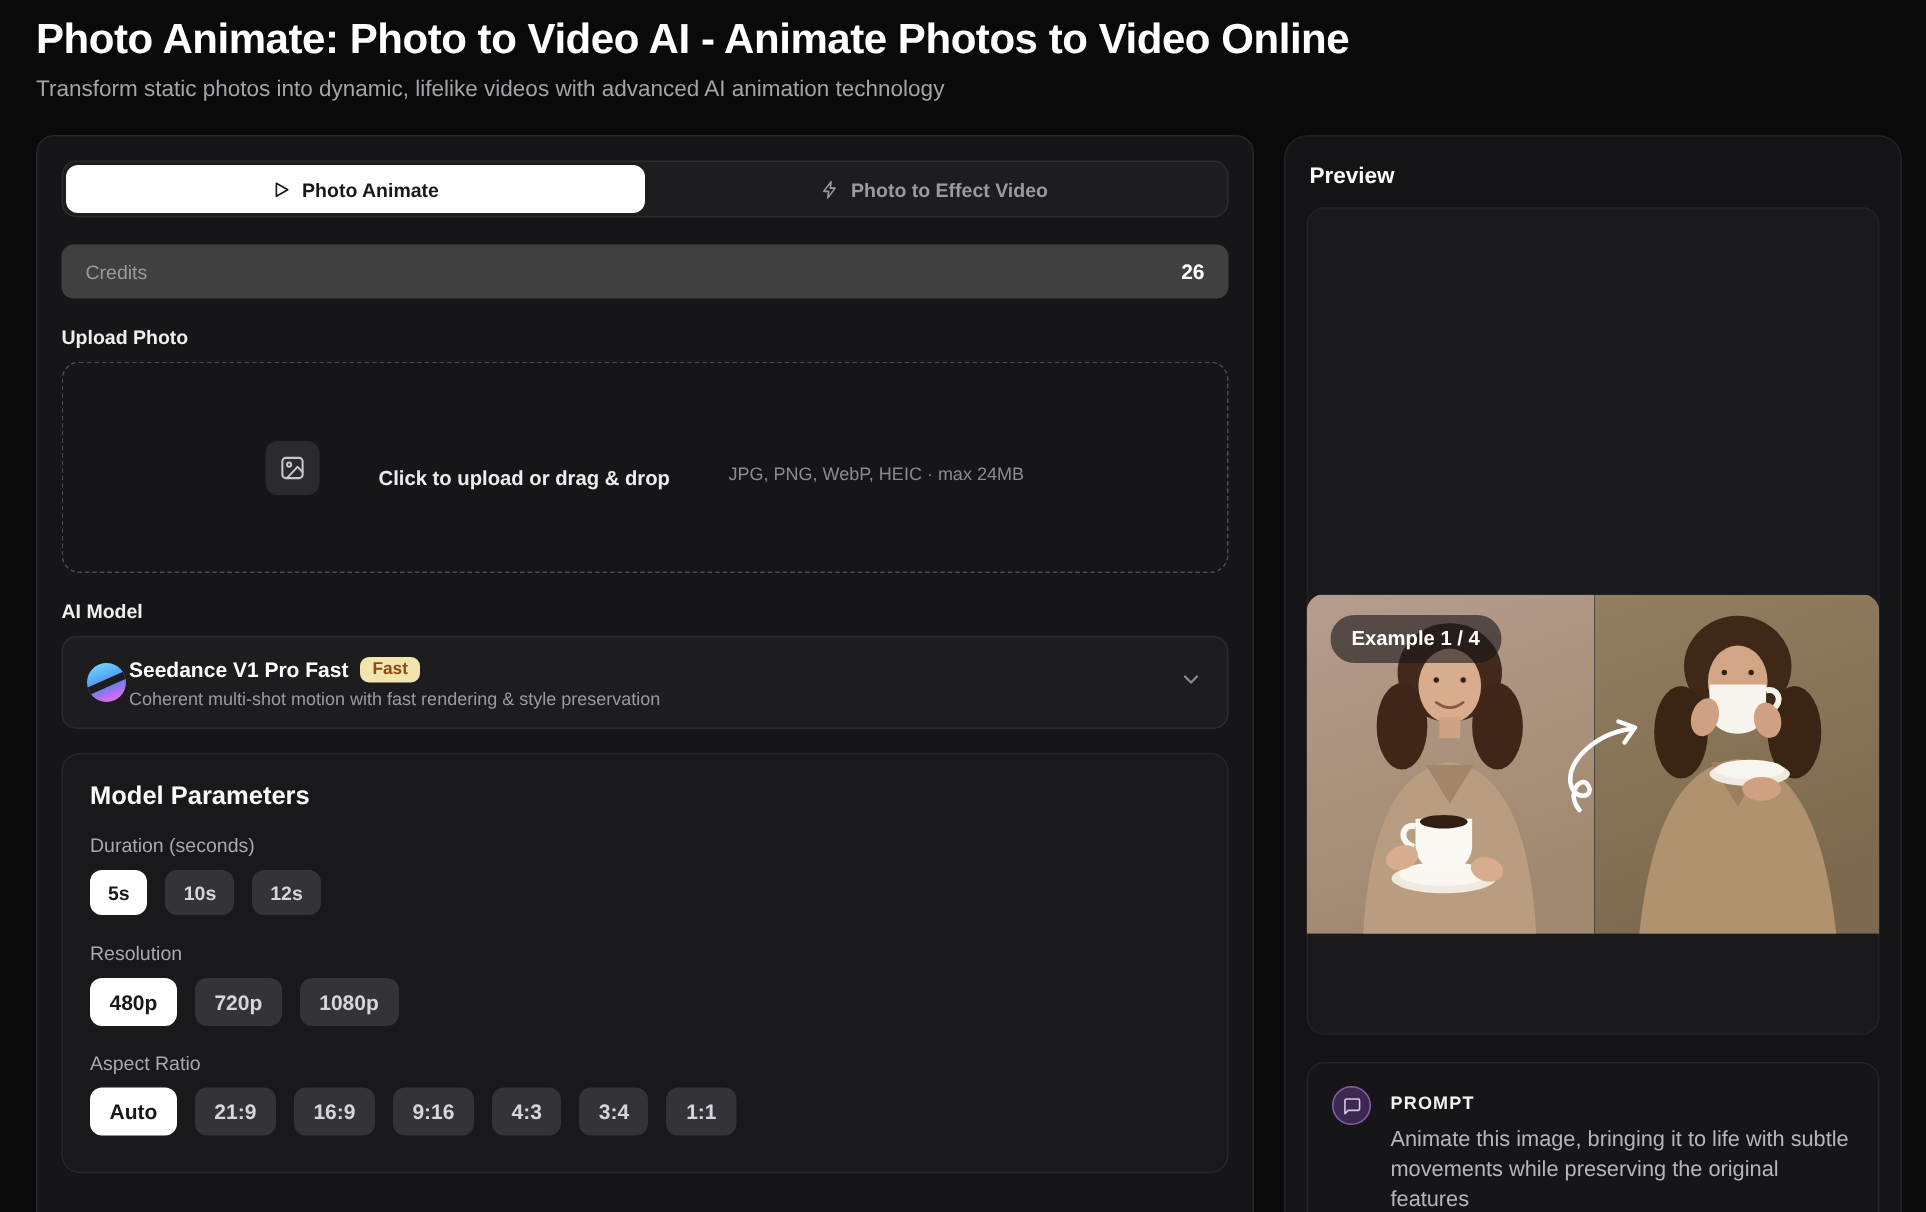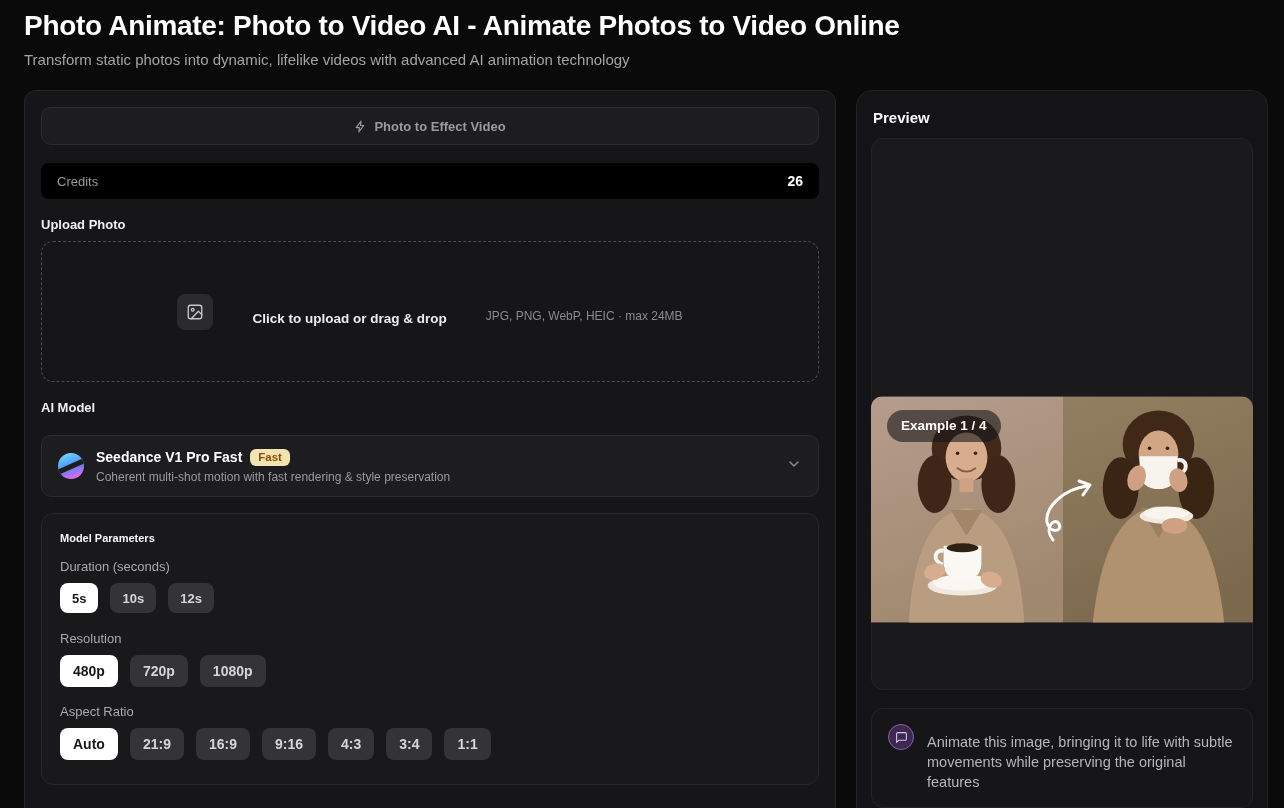--- a/index.html
+++ b/index.html
@@ -30,52 +30,52 @@
     display:flex; height:38px; background:#1d1d20;
     border:1px solid #2c2c30; border-radius:10px; padding:2px;
   }
   .tab { flex:1; display:flex; align-items:center; justify-content:center; gap:7px;
          font-size:13px; font-weight:600; border-radius:8px; border:none; background:transparent;
          color:#9a9aa0; cursor:pointer; }
   .tab.active { background:#fff; color:#18181b; }
   .tab svg { display:block; }
 
   
-  .credits-row { margin-top:18px; height:36px; background:#000000; border-radius:8px;
+  .credits-row { margin-top:18px; height:36px; background:#404040; border-radius:8px;
     display:flex; align-items:center; justify-content:space-between; padding:0 16px;gap:24px; }
   .credits-label { font-size:13px; color:#9a9aa0; }
   .credits-value { font-size:14px; font-weight:700; color:#fff; }
 
   
   .field-label { margin-top:18px; font-size:13px; font-weight:700; color:#efefef; }
   .upload-box { margin-top:9px; height:141px; border:1.5px dashed #4d4d53; border-radius:12px;
     display:flex; flex-direction:row; align-items:center; justify-content:center; cursor:pointer;gap:39px; }
   .upload-icon-box { width:36px; height:36px; background:#2b2b2f; border-radius:8px;
     display:flex; align-items:center; justify-content:center; }
   .upload-cta { margin-top:14px; font-size:13.5px; font-weight:600; color:#ececee; }
   .upload-hint { margin-top:8px; font-size:12px; color:#8a8a90; }
 
   
-  .model-select { margin-top:20px; height:62px; background:#1d1d20; border:1px solid #2c2c30;
-    border-radius:10px; display:flex; align-items:center; padding:0 16px; gap:12px; cursor:pointer; }
+  .model-select { margin-top:9px; height:62px; background:#1d1d20; border:1px solid #2c2c30;
+    border-radius:10px; display:flex; align-items:center; padding:0 16px; gap:2px; cursor:pointer; }
   .model-logo { width:26px; height:26px; border-radius:50%; flex:0 0 auto; position:relative; overflow:hidden;
     background:linear-gradient(160deg,#7fe3f9 0%,#55a7f7 38%,#6f7df2 58%,#c66df0 80%,#f07ad1 100%); }
   .model-logo::before { content:""; position:absolute; left:-4px; top:11px; width:34px; height:5px;
     background:#1d1d20; transform:rotate(-24deg); border-radius:3px; }
   .model-info { flex:1; }
   .model-title-row { display:flex; align-items:center; gap:8px; }
   .model-name { font-size:14px; font-weight:700; color:#fff; }
   .model-badge { font-size:11.5px; font-weight:600; padding:2.5px 8px; border-radius:6px; }
   .model-desc { margin-top:4px; font-size:12px; color:#9a9aa0; }
   .chevron { flex:0 0 auto; }
 
   
   .params-card { margin-top:16px; background:#19191b; border:1px solid #28282c;
     border-radius:12px; padding:18px 18px 24px 18px; }
-  .params-title { font-size:11px; font-weight:700; color:#fafafa; }
+  .params-title { font-size:17px; font-weight:700; color:#fafafa; }
   .group-label { margin-top:15px; font-size:13px; color:#a8a8ae; }
   .btn-row { margin-top:9px; display:flex; gap:12px; }
   .pill { height:32px; padding:0 13px; border-radius:8px; border:none; background:#333338;
     color:#d6d6da; font-size:14px; font-weight:600; font-family:inherit; cursor:pointer;text-align:center; }
   .pill.active { background:#fff; color:#18181b; }
   .btn-row.sm .pill { height:30px; font-size:13px; padding:0 12px; }
 
   
   .preview-title { font-size:15px; font-weight:700; color:#fafafa; margin-left:2px; }
   .preview-box { margin-top:12px; height:552px; background:#1a1a1d; border:1px solid #232327;
@@ -102,20 +102,28 @@
 <header class="page-header">
   <h1 class="page-title">Photo Animate: Photo to Video AI - Animate Photos to Video Online</h1>
   <div class="page-subtitle">Transform static photos into dynamic, lifelike videos with advanced AI animation technology</div>
 </header>
 
 <div class="main">
 
   <section class="card-left">
 
     <div class="tabbar">
+      <button class="tab active">
+        <span>
+          <svg width="13" height="13" viewBox="0 0 24 24" fill="none" stroke="#18181b" stroke-width="2" stroke-linejoin="round">
+              <path d="M6 4l14 8-14 8V4z"></path>
+            </svg>
+        </span>
+        <span>Photo Animate</span>
+      </button>
       <button class="tab">
         <span>
           <svg width="13" height="13" viewBox="0 0 24 24" fill="none" stroke="#9a9aa0" stroke-width="2" stroke-linejoin="round">
               <path d="M13 2L4 14h6l-1 8 9-12h-6l1-8z"></path>
             </svg>
         </span>
         <span>Photo to Effect Video</span>
       </button>
     </div>
 
@@ -254,18 +262,19 @@
       </div>
     </div>
 
     <div class="prompt-card">
       <div class="prompt-icon-circle">
         <svg width="13" height="13" viewBox="0 0 24 24" fill="none" stroke="#d9c3f0" stroke-width="2" stroke-linecap="round" stroke-linejoin="round">
           <path d="M21 15a2 2 0 0 1-2 2H7l-4 4V5a2 2 0 0 1 2-2h14a2 2 0 0 1 2 2z"></path>
         </svg>
       </div>
       <div>
+        <div class="prompt-label">PROMPT</div>
         <div class="prompt-text">Animate this image, bringing it to life with subtle movements while preserving the original features</div>
       </div>
     </div>
   </section>
 
 </div>
 
 </body></html>

